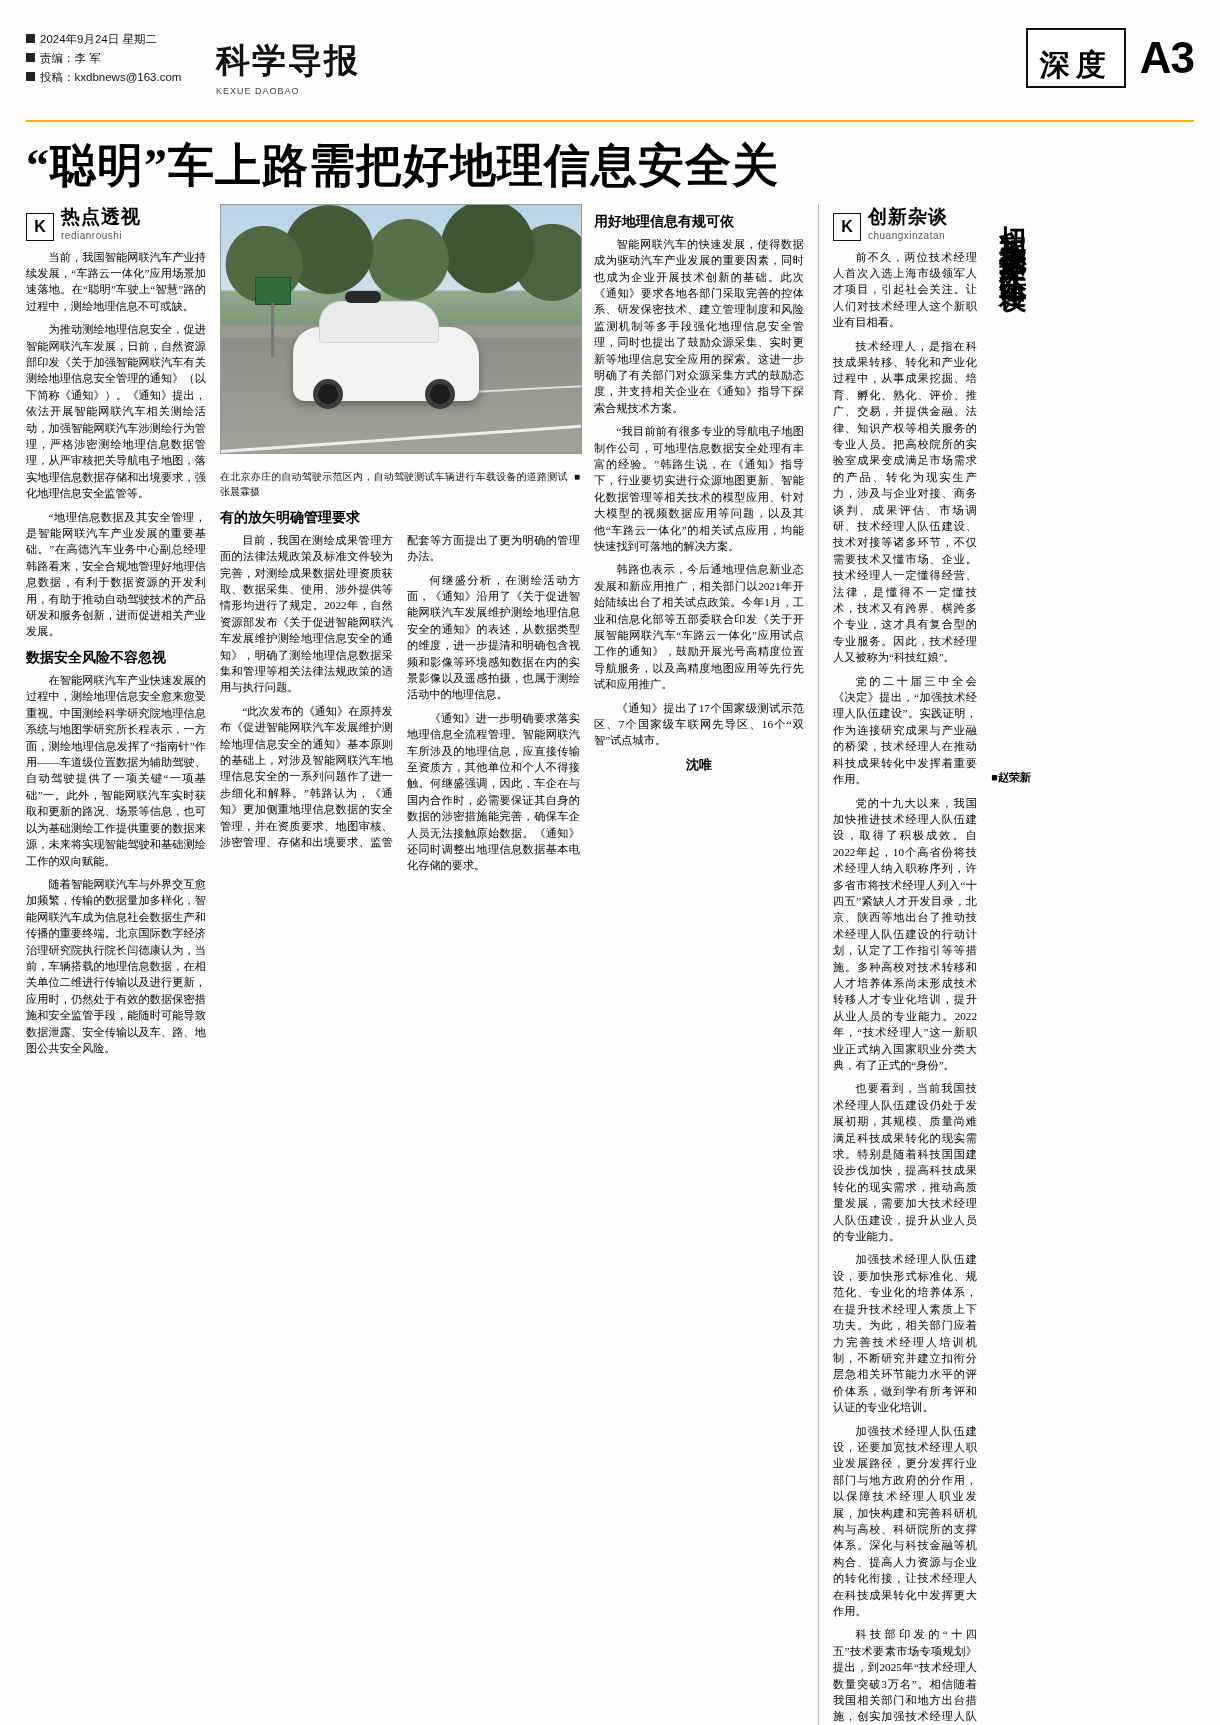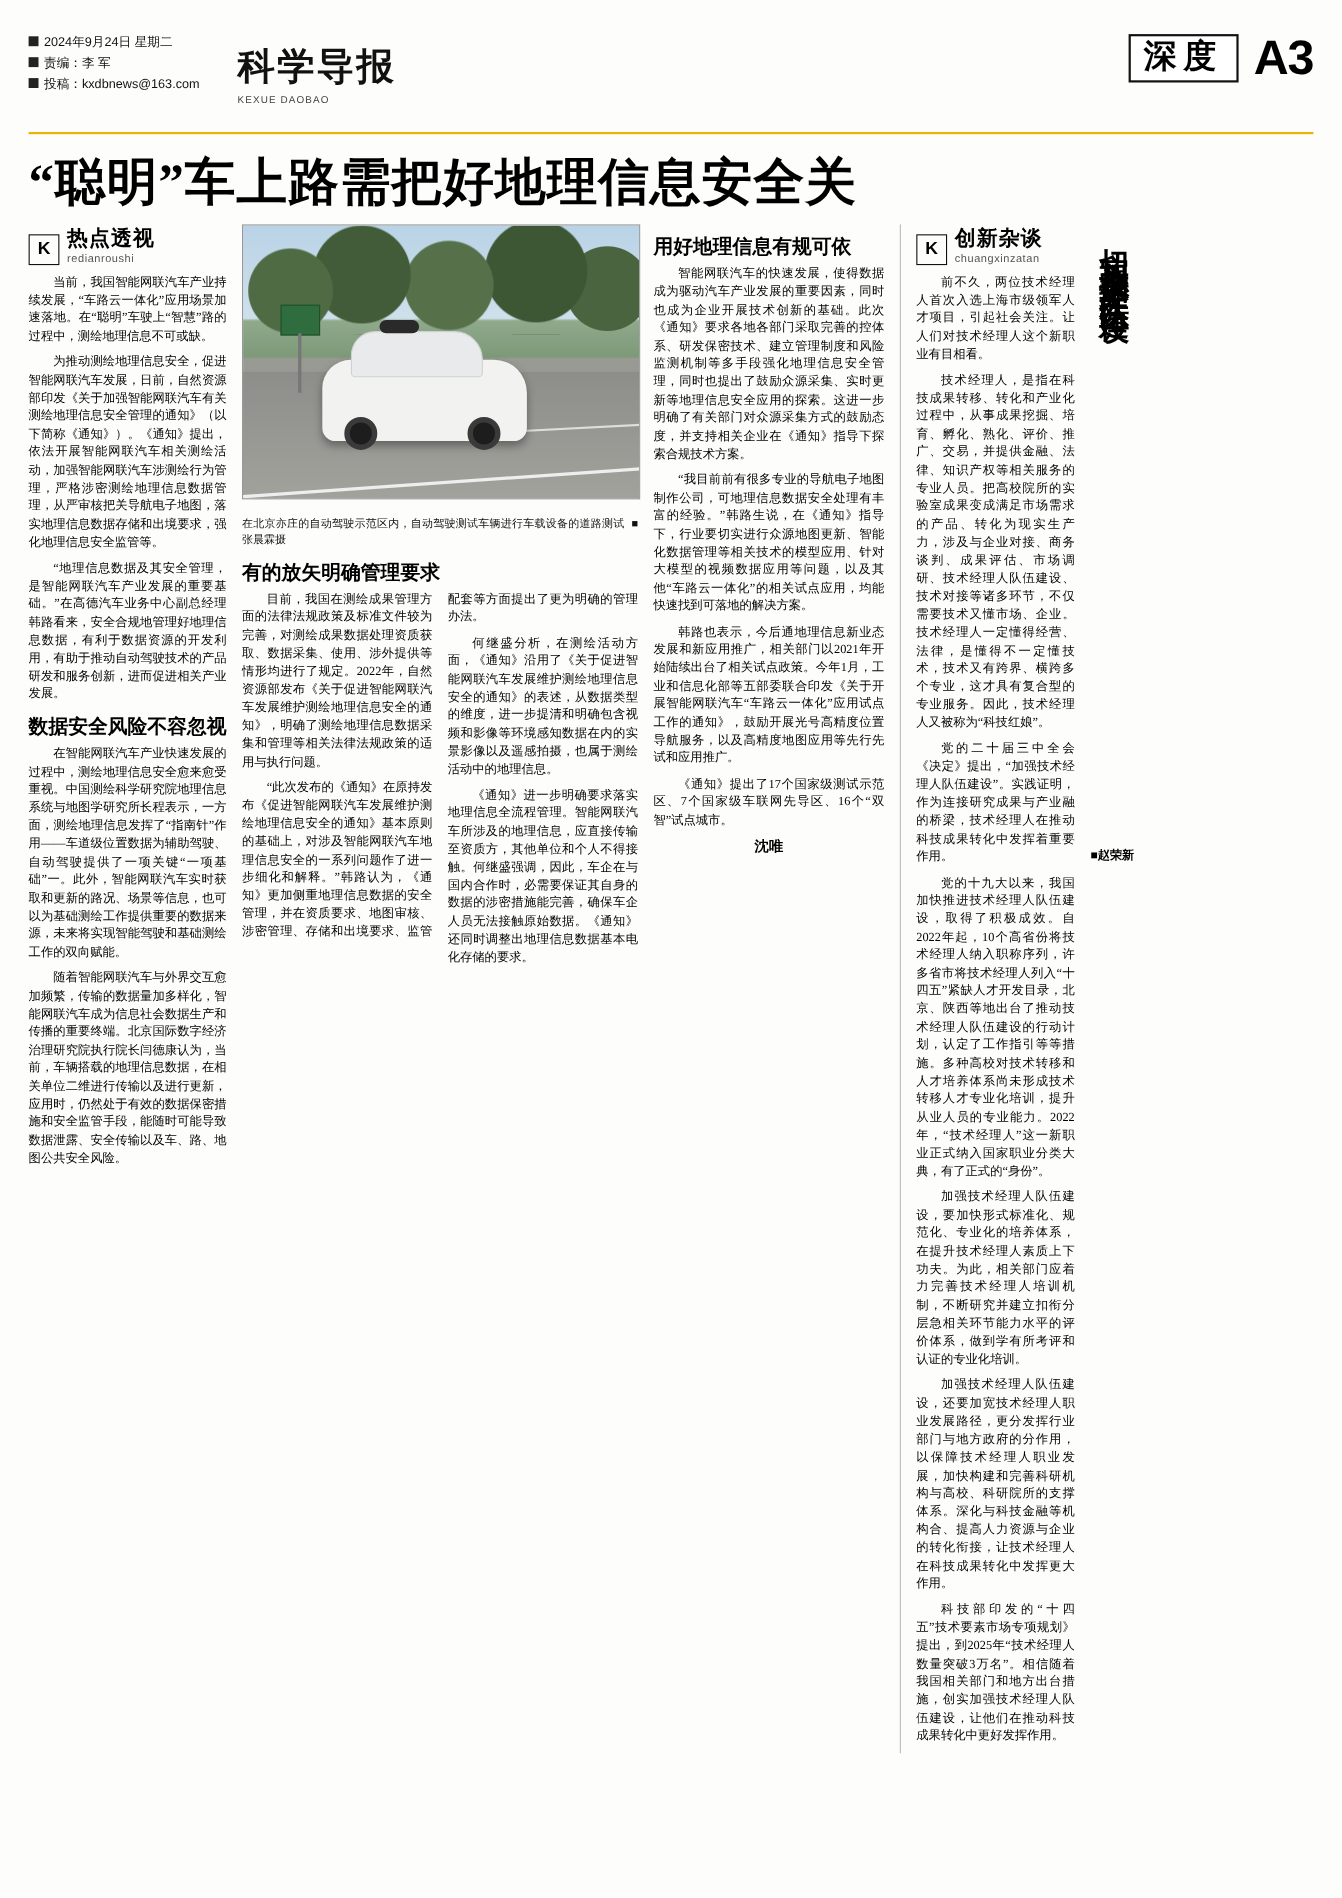--- a/index.html
+++ b/index.html
@@ -44,21 +44,21 @@
   .mast-logo .en{
     display:block;font-size:9px;letter-spacing:1px;font-weight:normal;
     font-family:"Liberation Sans",sans-serif;color:#444;margin-top:2px;
   }
   .mast-right{
     position:absolute;right:0;top:4px;
     display:flex;align-items:center;gap:14px;
   }
   .section-tag{
     border:2px solid #111;
-    padding:4px 12px 6px 12px;
+    padding:20px 12px 6px 12px;
     font-size:30px;font-weight:bold;letter-spacing:6px;
     line-height:1;
     background:#fff;
   }
   .page-no{
     font-family:"Liberation Sans","DejaVu Sans",sans-serif;
     font-size:44px;font-weight:bold;letter-spacing:-1px;
   }
   
   .headline{
@@ -94,21 +94,21 @@
     display:block;font-size:10px;font-weight:normal;letter-spacing:.5px;
     font-family:"Liberation Sans",sans-serif;color:#555;
   }
   p.body{
     font-size:11.2px;line-height:16.4px;
     text-align:justify;
     margin:0 0 7px 0;
     text-indent:2em;
   }
   h4.sub{
-    font-size:18px;font-weight:bold;margin:9px 0 5px 0;line-height:1.3;
+    font-size:14px;font-weight:bold;margin:9px 0 5px 0;line-height:1.3;font-family:Liberation Mono, monospace;
   }
   .photo{
     width:360px;height:248px;
     background:linear-gradient(#b9d3e6 0%,#cfe0ec 34%,#8fa98b 35%,#7d9a78 48%,#9a9a95 49%,#8e8e8a 100%);
     position:relative;overflow:hidden;border:1px solid #999;
   }
   .photo .road{
     position:absolute;left:0;right:0;bottom:0;height:46%;
     background:linear-gradient(#8d8d89,#a2a29d);
   }
@@ -253,20 +253,21 @@
             <div class="kbox">K</div>
             <div class="ktext">
               <span>创新杂谈</span>
               <span class="en">chuangxinzatan</span>
             </div>
           </div>
           <p class="body">前不久，两位技术经理人首次入选上海市级领军人才项目，引起社会关注。让人们对技术经理人这个新职业有目相看。</p>
           <p class="body">技术经理人，是指在科技成果转移、转化和产业化过程中，从事成果挖掘、培育、孵化、熟化、评价、推广、交易，并提供金融、法律、知识产权等相关服务的专业人员。把高校院所的实验室成果变成满足市场需求的产品、转化为现实生产力，涉及与企业对接、商务谈判、成果评估、市场调研、技术经理人队伍建设、技术对接等诸多环节，不仅需要技术又懂市场、企业。技术经理人一定懂得经营、法律，是懂得不一定懂技术，技术又有跨界、横跨多个专业，这才具有复合型的专业服务。因此，技术经理人又被称为“科技红娘”。</p>
           <p class="body">党的二十届三中全会《决定》提出，“加强技术经理人队伍建设”。实践证明，作为连接研究成果与产业融的桥梁，技术经理人在推动科技成果转化中发挥着重要作用。</p>
           <p class="body">党的十九大以来，我国加快推进技术经理人队伍建设，取得了积极成效。自2022年起，10个高省份将技术经理人纳入职称序列，许多省市将技术经理人列入“十四五”紧缺人才开发目录，北京、陕西等地出台了推动技术经理人队伍建设的行动计划，认定了工作指引等等措施。多种高校对技术转移和人才培养体系尚未形成技术转移人才专业化培训，提升从业人员的专业能力。2022年，“技术经理人”这一新职业正式纳入国家职业分类大典，有了正式的“身份”。</p>
+          <p class="body">也要看到，当前我国技术经理人队伍建设仍处于发展初期，其规模、质量尚难满足科技成果转化的现实需求。特别是随着科技国国建设步伐加快，提高科技成果转化的现实需求，推动高质量发展，需要加大技术经理人队伍建设，提升从业人员的专业能力。</p>
           <p class="body">加强技术经理人队伍建设，要加快形式标准化、规范化、专业化的培养体系，在提升技术经理人素质上下功夫。为此，相关部门应着力完善技术经理人培训机制，不断研究并建立扣衔分层急相关环节能力水平的评价体系，做到学有所考评和认证的专业化培训。</p>
           <p class="body">加强技术经理人队伍建设，还要加宽技术经理人职业发展路径，更分发挥行业部门与地方政府的分作用，以保障技术经理人职业发展，加快构建和完善科研机构与高校、科研院所的支撑体系。深化与科技金融等机构合、提高人力资源与企业的转化衔接，让技术经理人在科技成果转化中发挥更大作用。</p>
           <p class="body">科技部印发的“十四五”技术要素市场专项规划》提出，到2025年“技术经理人数量突破3万名”。相信随着我国相关部门和地方出台措施，创实加强技术经理人队伍建设，让他们在推动科技成果转化中更好发挥作用。</p>
         </div>
         <div style="width:46px;">
           <div class="opinion-title">切实加强技术经理人队伍建设</div>
           <div class="byline">■赵荣新</div>
         </div>
       </div>
     </div>

